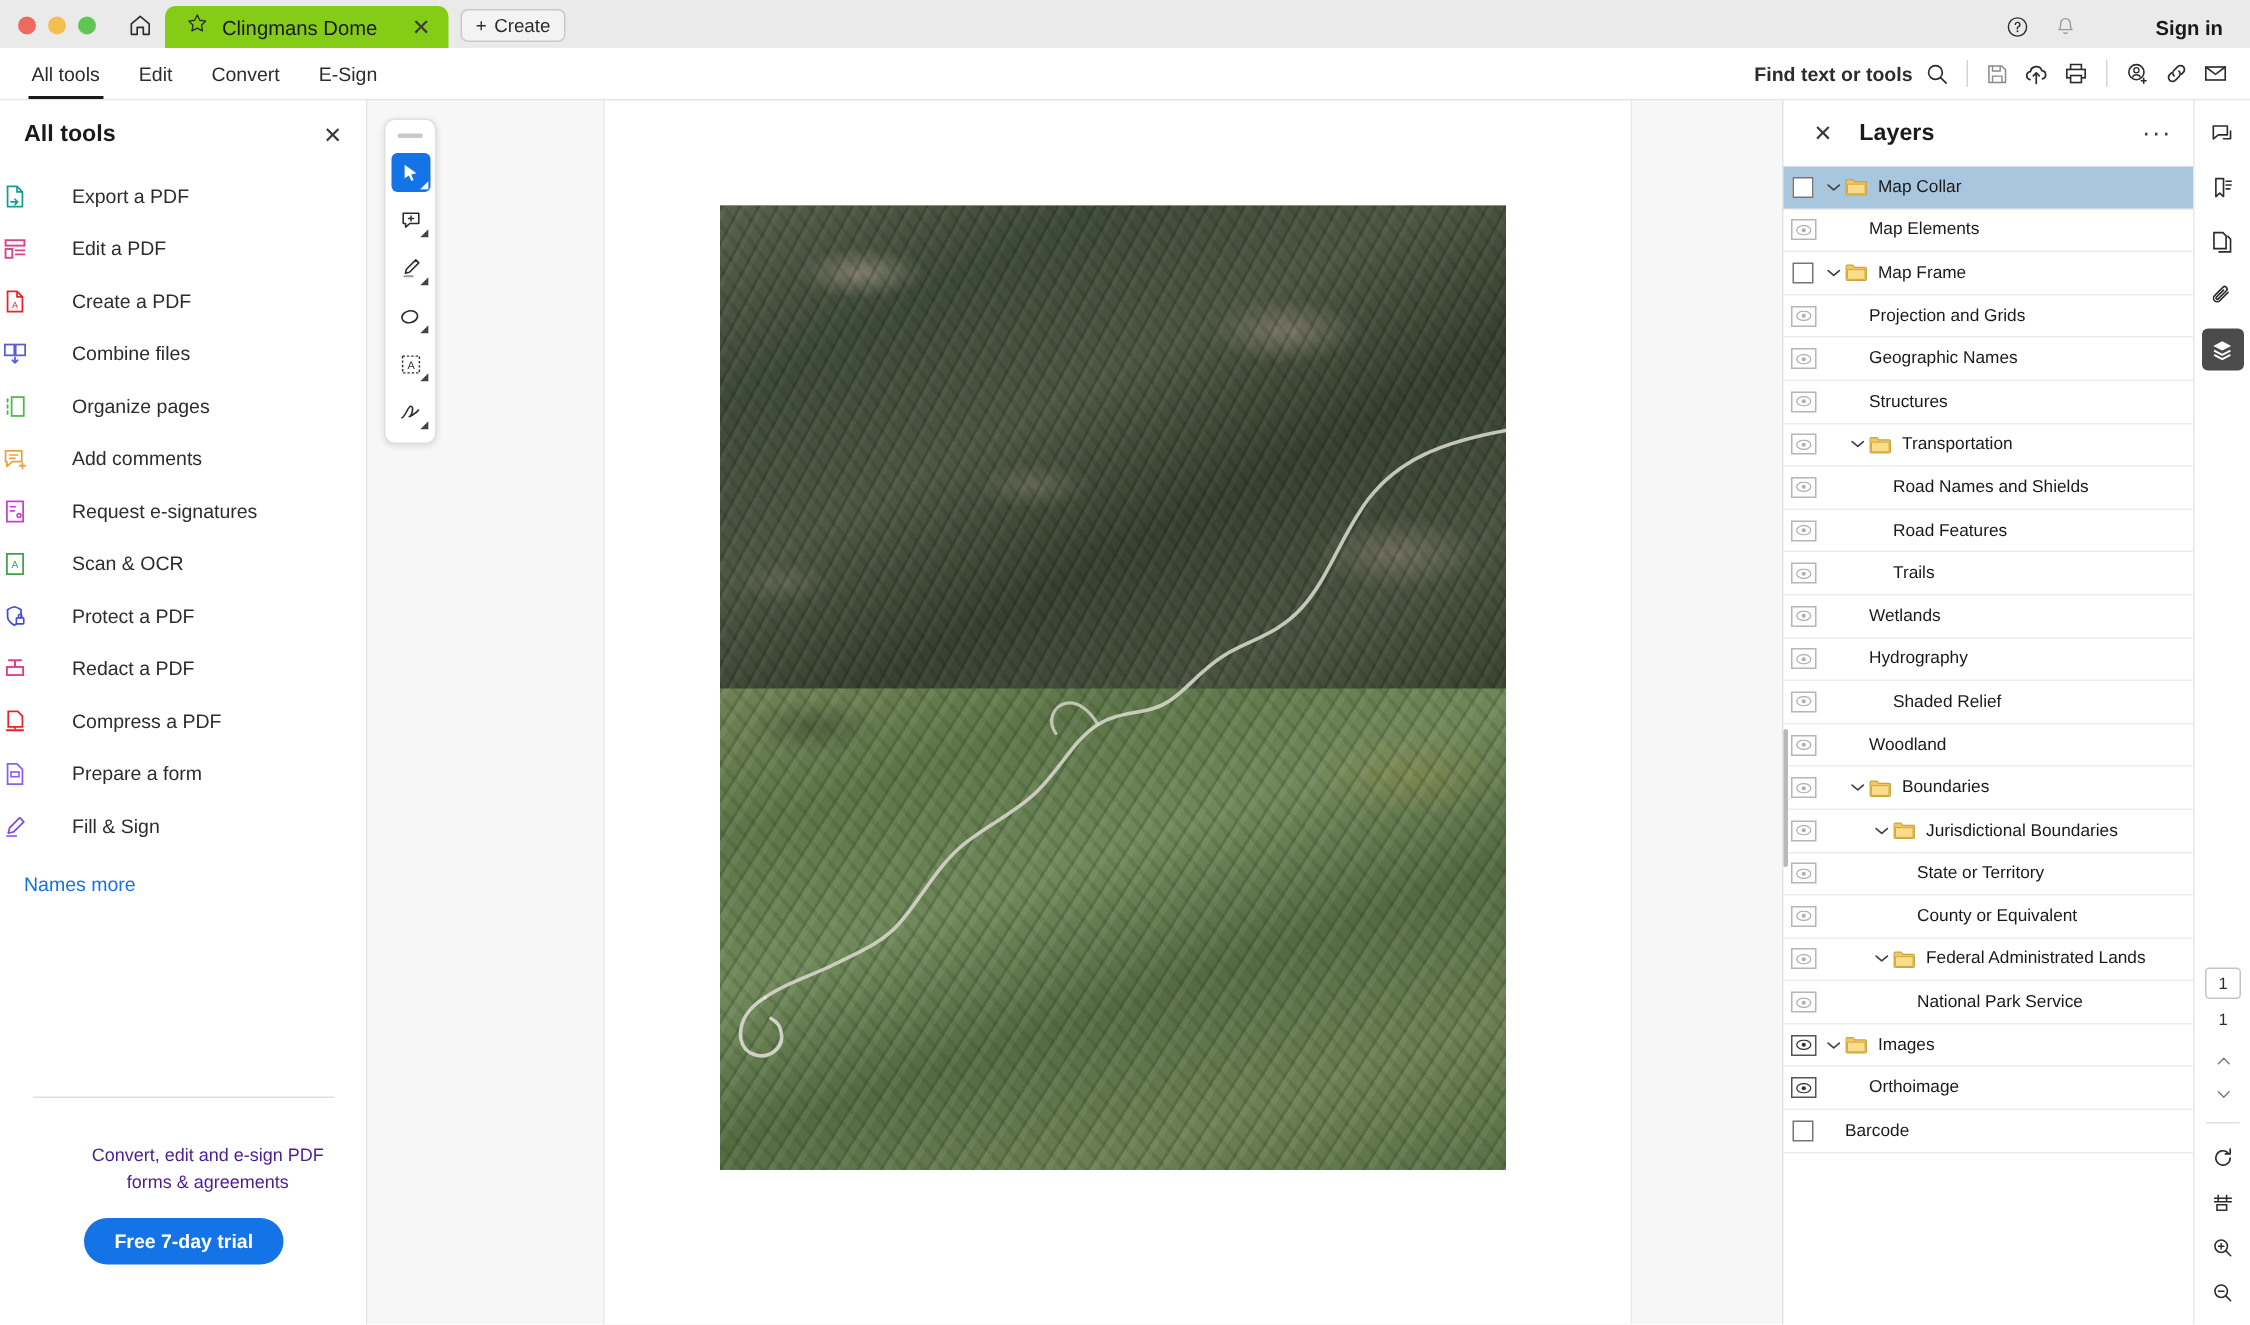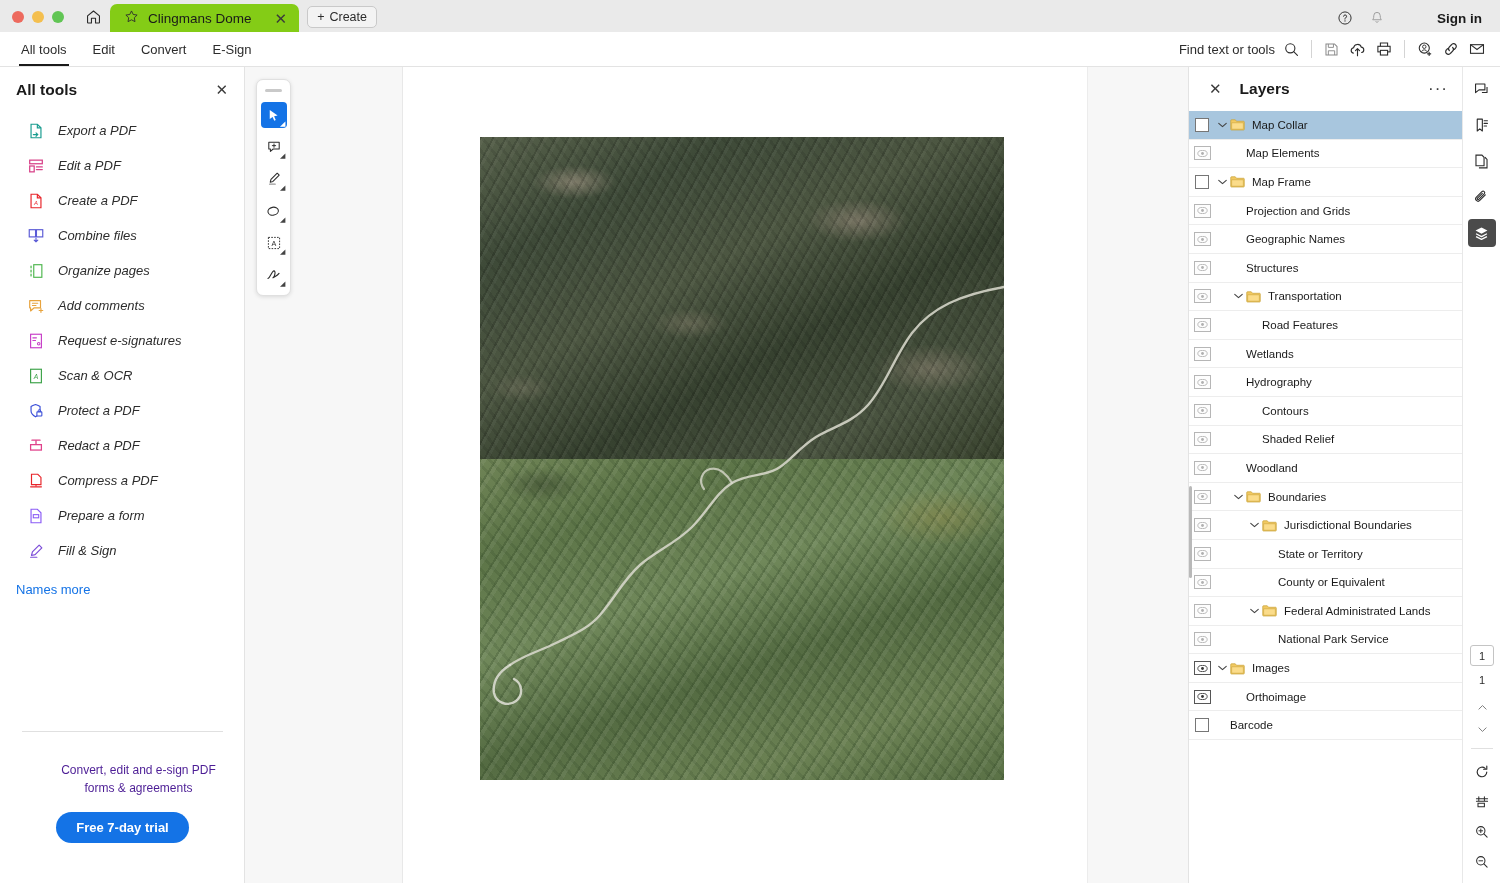--- a/index.html
+++ b/index.html
@@ -52,40 +52,40 @@
   .menu-items { display: flex; align-items: center; height: 100%; padding-left: 8px; }
   .menu-item {
     font-size: 13px; color: #2c2c2c; padding: 0 13px;
     height: 100%; display: flex; align-items: center; cursor: pointer; position: relative;
   }
   .menu-item.active::after {
     content: ""; position: absolute; left: 11px; right: 11px; bottom: 0;
     height: 2px; background: #1a1a1a;
   }
   .menubar-right {
-    margin-left: auto; display: flex; align-items: center; gap: 8px; padding-right: 14px;
+    margin-left: auto; display: flex; align-items: center; gap: 8px; padding-right: 14px; font-weight: bold;
   }
   .find-label { font-size: 13px; color: #2c2c2c; cursor: pointer; }
   .vdiv { width: 1px; height: 18px; background: #d4d4d4; margin: 0 3px; }
   .ic { display: flex; align-items: center; justify-content: center; cursor: pointer; }
 
   
   .sidebar {
     position: absolute; top: 67px; left: 0; width: 245px; height: 816px;
     background: #fff; border-right: 1px solid #e3e3e3;
   }
   .sidebar-head {
     display: flex; align-items: center; padding: 14px 16px 10px 16px;
   }
   .sidebar-title { font-size: 15.5px; font-weight: bold; color: #1a1a1a; }
   .sidebar-close { margin-left: auto; font-size: 15px; color: #3a3a3a; cursor: pointer; }
   .tool-list { padding-top: 4px; }
   .tool-row {
-    display: flex; align-items: center; gap: 13px;
-    height: 35px; padding-left: 26px; cursor: pointer; font-style: italic;
+    display: flex; align-items: center; gap: 29px;
+    height: 35px; cursor: pointer;
   }
   .tool-icon { width: 19px; height: 19px; flex: 0 0 19px; display: flex; align-items: center; justify-content: center; }
   .tool-label { font-size: 13px; color: #2c2c2c; }
   .view-more {
     font-size: 13px; color: #1473e6; padding: 14px 0 0 16px; cursor: pointer;
   }
   .promo {
     position: absolute; bottom: 0; left: 0; width: 245px;
     padding: 18px 22px 40px 22px; text-align: center;
   }
@@ -682,60 +682,73 @@
           <span class="layer-ctrl">
             <span class="eye">
               <svg width="11" height="7" viewBox="0 0 14 9">
                 <ellipse cx="7" cy="4.5" rx="6" ry="4" fill="none" stroke="#b0b0b0" stroke-width="1.1"></ellipse>
                 <circle cx="7" cy="4.5" r="1.8" fill="#b0b0b0"></circle>
               </svg>
             </span>
           </span>
           <span style="flex: 0 0 32px;"></span>
           <span class="caret"></span>
+          <span class="layer-label">Road Names and Shields</span>
+        </div>
+        <div class="layer-row">
+          <span class="layer-ctrl">
+            <span class="eye">
+              <svg width="11" height="7" viewBox="0 0 14 9">
+                <ellipse cx="7" cy="4.5" rx="6" ry="4" fill="none" stroke="#b0b0b0" stroke-width="1.1"></ellipse>
+                <circle cx="7" cy="4.5" r="1.8" fill="#b0b0b0"></circle>
+              </svg>
+            </span>
+          </span>
+          <span style="flex: 0 0 32px;"></span>
+          <span class="caret"></span>
           <span class="layer-label">Road Features</span>
         </div>
         <div class="layer-row">
           <span class="layer-ctrl">
             <span class="eye">
               <svg width="11" height="7" viewBox="0 0 14 9">
                 <ellipse cx="7" cy="4.5" rx="6" ry="4" fill="none" stroke="#b0b0b0" stroke-width="1.1"></ellipse>
                 <circle cx="7" cy="4.5" r="1.8" fill="#b0b0b0"></circle>
               </svg>
             </span>
           </span>
+          <span style="flex: 0 0 32px;"></span>
+          <span class="caret"></span>
+          <span class="layer-label">Trails</span>
+        </div>
+        <div class="layer-row">
+          <span class="layer-ctrl">
+            <span class="eye">
+              <svg width="11" height="7" viewBox="0 0 14 9">
+                <ellipse cx="7" cy="4.5" rx="6" ry="4" fill="none" stroke="#b0b0b0" stroke-width="1.1"></ellipse>
+                <circle cx="7" cy="4.5" r="1.8" fill="#b0b0b0"></circle>
+              </svg>
+            </span>
+          </span>
           <span style="flex: 0 0 16px;"></span>
           <span class="caret"></span>
           <span class="layer-label">Wetlands</span>
         </div>
         <div class="layer-row">
           <span class="layer-ctrl">
             <span class="eye">
               <svg width="11" height="7" viewBox="0 0 14 9">
                 <ellipse cx="7" cy="4.5" rx="6" ry="4" fill="none" stroke="#b0b0b0" stroke-width="1.1"></ellipse>
                 <circle cx="7" cy="4.5" r="1.8" fill="#b0b0b0"></circle>
               </svg>
             </span>
           </span>
           <span style="flex: 0 0 16px;"></span>
           <span class="caret"></span>
           <span class="layer-label">Hydrography</span>
-        </div>
-        <div class="layer-row">
-          <span class="layer-ctrl">
-            <span class="eye">
-              <svg width="11" height="7" viewBox="0 0 14 9">
-                <ellipse cx="7" cy="4.5" rx="6" ry="4" fill="none" stroke="#b0b0b0" stroke-width="1.1"></ellipse>
-                <circle cx="7" cy="4.5" r="1.8" fill="#b0b0b0"></circle>
-              </svg>
-            </span>
-          </span>
-          <span style="flex: 0 0 32px;"></span>
-          <span class="caret"></span>
-          <span class="layer-label">Contours</span>
         </div>
         <div class="layer-row">
           <span class="layer-ctrl">
             <span class="eye">
               <svg width="11" height="7" viewBox="0 0 14 9">
                 <ellipse cx="7" cy="4.5" rx="6" ry="4" fill="none" stroke="#b0b0b0" stroke-width="1.1"></ellipse>
                 <circle cx="7" cy="4.5" r="1.8" fill="#b0b0b0"></circle>
               </svg>
             </span>
           </span>

